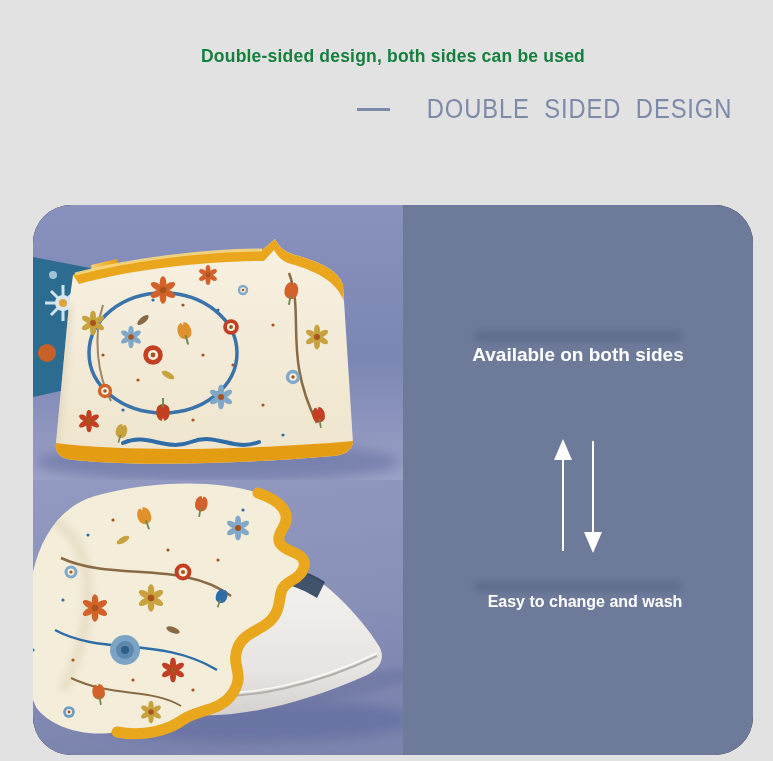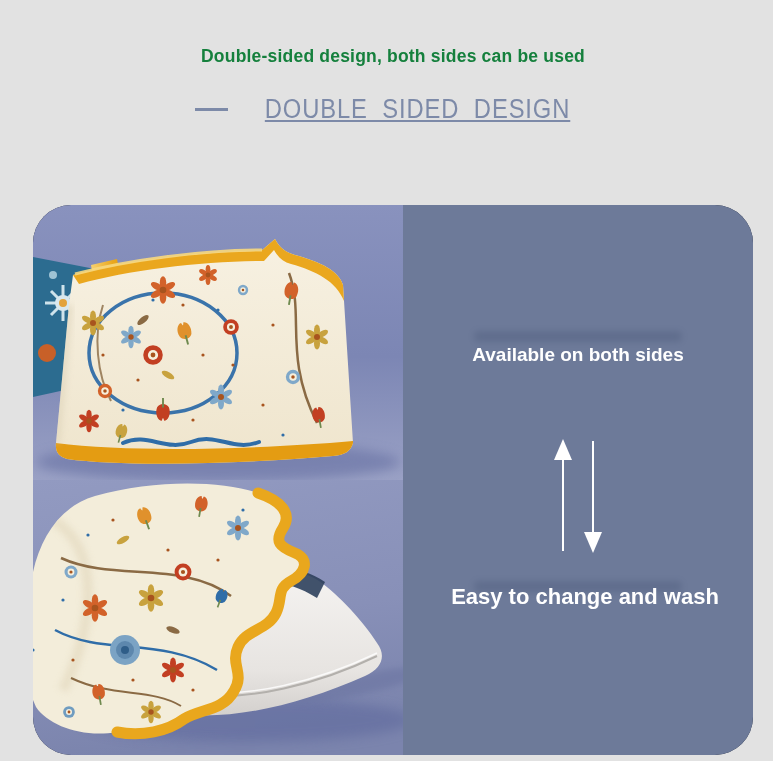--- a/index.html
+++ b/index.html
@@ -1,32 +1,32 @@
 <!DOCTYPE html>
 <html><head>
 <meta charset="utf-8">
 <style>
   html,body{margin:0;padding:0;background:#e2e2e2;}
   .page{position:relative;width:773px;height:761px;background:#e2e2e2;overflow:hidden;
         font-family:"Liberation Sans", sans-serif;}
   .subtitle{position:absolute;left:33px;width:720px;top:46px;text-align:center;
         font-size:17.5px;font-weight:600;color:#15803d;letter-spacing:.2px;}
   .heading{position:absolute;left:33px;width:720px;top:94px;display:flex;
-        justify-content:center;align-items:center;gap:16px;color:#7d8aa8;text-decoration:underline;}
+        justify-content:flex-end;align-items:center;gap:16px;color:#7d8aa8;}
   .dash{width:33px;height:3px;background:#7d8aa8;display:block;}
   .heading-text{font-size:27px;font-weight:400;letter-spacing:1px;word-spacing:8px;
         transform:scaleX(.88);transform-origin:center;white-space:nowrap;}
   .panel{position:absolute;left:33px;top:205px;width:720px;height:550px;
         border-radius:38px;overflow:hidden;display:flex;background:#0f172a;}
   .photos{width:370px;display:flex;flex-direction:column;}
   .photo{width:370px;height:275px;line-height:0;}
   .rightcol{flex:1;position:relative;background:#6d7a99;}
   .caption{position:absolute;left:0;right:0;text-align:center;color:#fff;font-weight:700;}
   .c1{top:139px;font-size:19px;}
-  .c2{top:379px;font-size:22px;margin-left:14px;}
+  .c2{top:388px;font-size:16px;margin-left:14px;}
   .ghost{position:absolute;left:50%;transform:translateX(-50%);width:208px;height:11px;
         background:#2f3e60;opacity:.20;filter:blur(3px);border-radius:5px;}
   .g1{top:126px}.g2{top:376px}
   .arrows{position:absolute;top:234px;left:0;right:0;height:114px;display:flex;
         justify-content:center;gap:12px;}
   .arrow{position:relative;width:18px;height:114px;}
   .arrow i{display:block;position:absolute;}
   .head{width:0;height:0;border-left:9px solid transparent;border-right:9px solid transparent;}
   .arrow.up .head{top:0;left:0;border-bottom:21px solid #fff;}
   .arrow.down .head{bottom:0;left:0;border-top:21px solid #fff;}

